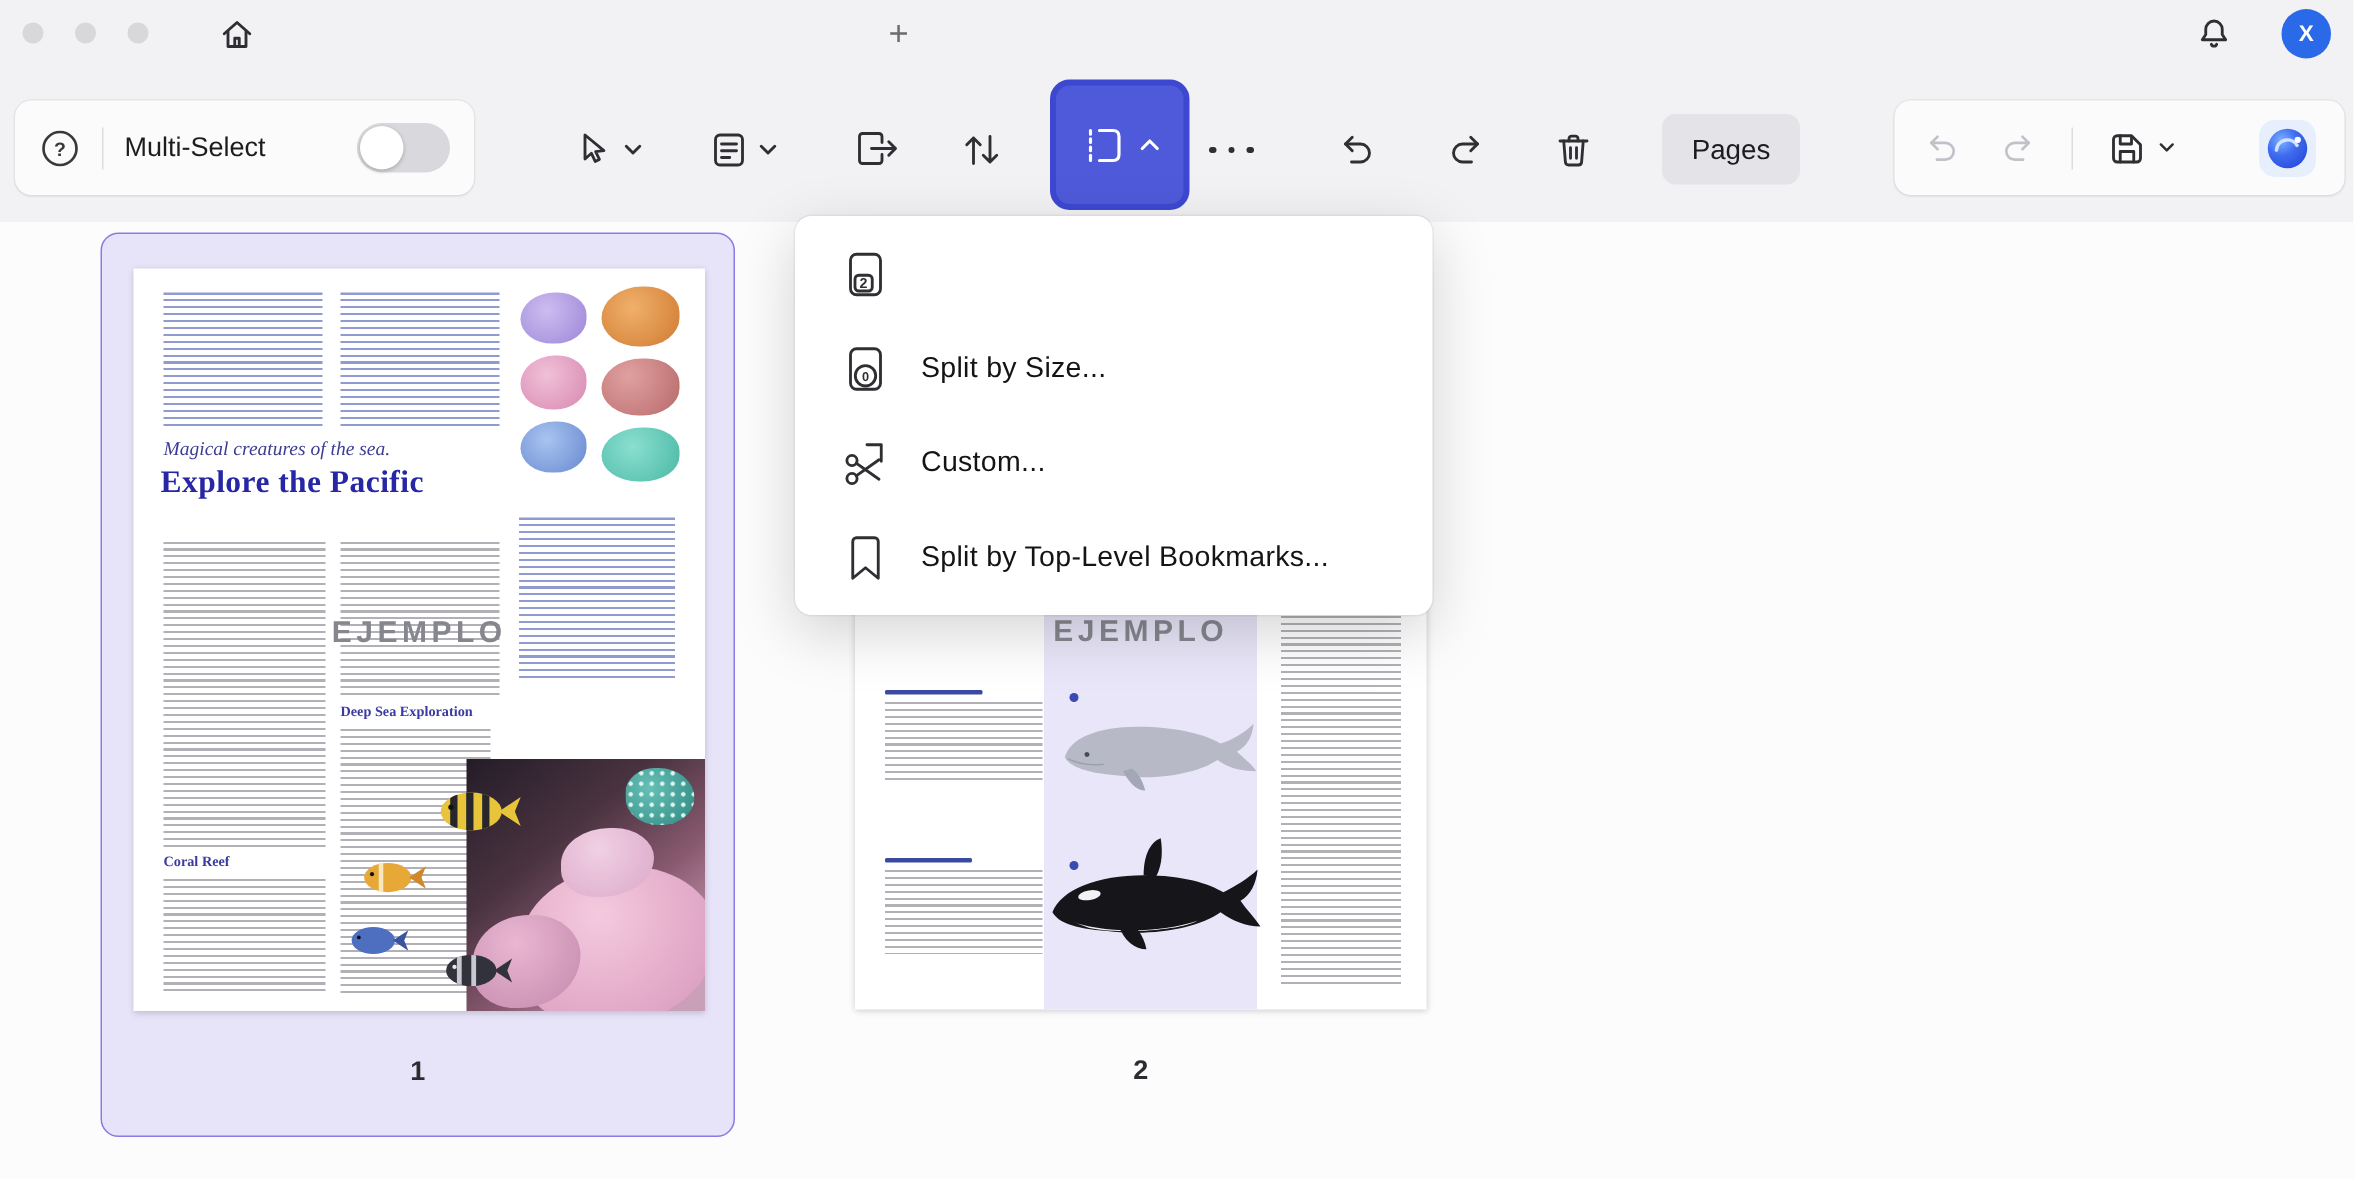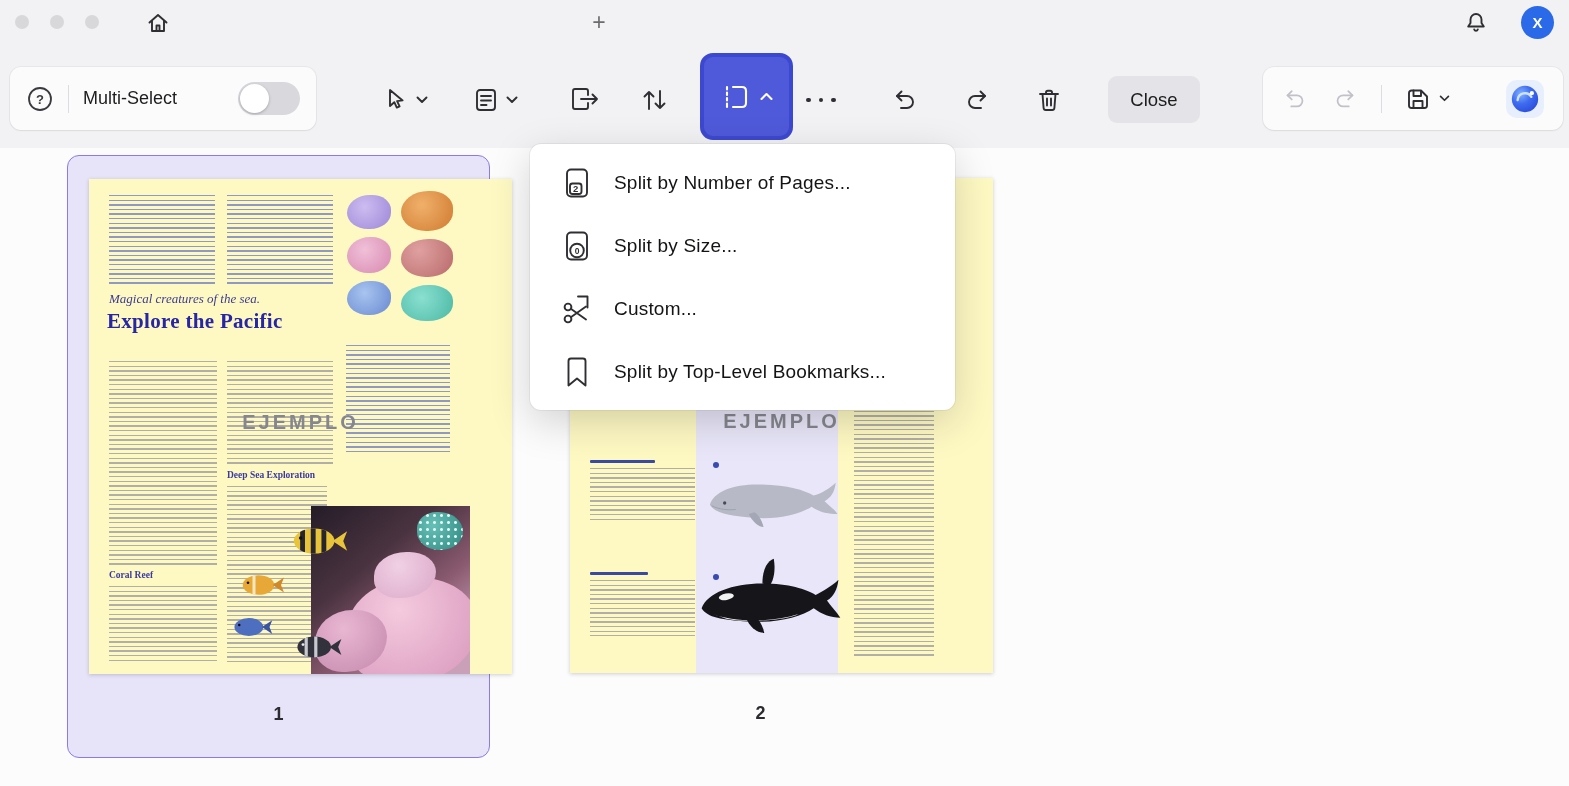--- a/index.html
+++ b/index.html
@@ -51,22 +51,22 @@
     box-shadow:0 12px 40px rgba(0,0,0,.17),0 0 0 1px rgba(0,0,0,.05);padding:7px 0;z-index:40;}
   .menu-item{height:63px;display:flex;align-items:center;gap:18px;padding-left:28px;}
   .menu-label{font-size:19px;color:#141416;letter-spacing:.2px;}
   .mi-icon{width:38px;display:flex;justify-content:center;}
 
   
   .thumb{position:absolute;top:155px;width:423px;height:603px;border-radius:12px;z-index:5;}
   .thumb.sel{background:#e7e4f9;border:1.5px solid #8b7be4;box-sizing:border-box;}
   .thumb1{left:67px;}
   .thumb2{left:549px;}
-  .page{position:absolute;left:21px;top:23px;width:381px;height:495px;background:#fef9c3;
-    box-shadow:0 1px 4px rgba(40,40,60,.22);overflow:hidden;padding-left:42px;}
+  .page{position:absolute;left:21px;top:23px;width:381px;height:495px;background:#ffffff;
+    box-shadow:0 1px 4px rgba(40,40,60,.22);overflow:hidden;}
   .pnum{position:absolute;left:0;top:548px;width:100%;text-align:center;font-size:18px;font-weight:700;color:#2c2c30;}
 
   
   .tl{background-image:repeating-linear-gradient(180deg,currentColor 0 1.4px,transparent 1.4px 4.6px);opacity:.75;}
   .tl.blue{color:#6b79c2;}
   .tl.gray{color:#96969e;}
   .mini-h{height:3px;background:#3a4aa0;margin-bottom:5px;border-radius:1px;}
 
   
   .p1-sub{position:absolute;left:20px;top:112px;font-family:"Liberation Serif",serif;font-style:italic;
@@ -203,21 +203,21 @@
     <div class="tool" style="left:1034px">
       <svg class="ic" width="30" height="30" viewBox="0 0 30 30">
         <path d="M6 9 H24"></path>
         <path d="M12 9 V7.5 a1.8 1.8 0 0 1 1.8 -1.8 h2.4 a1.8 1.8 0 0 1 1.8 1.8 V9"></path>
         <path d="M8.5 9 l1.1 14 a2.2 2.2 0 0 0 2.2 2 h6.4 a2.2 2.2 0 0 0 2.2 -2 L21.5 9"></path>
         <path d="M13 13.5 v7 M17 13.5 v7"></path>
       </svg>
     </div>
 
     <div class="close-btn">
-      <span>Close</span>
+      <span>Pages</span>
     </div>
 
     <div class="pill pill-right">
       <div style="display:flex;">
         <svg class="ic dis" width="28" height="28" viewBox="0 0 30 30">
           <path d="M7 11 H17 a6 6 0 1 1 0 12 H11"></path>
             <path d="M7 11 l4.5 -4.5 M7 11 l4.5 4.5"></path>
         </svg>
       </div>
       <div style="display:flex;">
@@ -258,21 +258,20 @@
   <div class="menu">
 
     <div class="menu-item">
       <span class="mi-icon">
         <svg class="ic" width="34" height="34" viewBox="0 0 34 34">
           <rect x="7" y="3.5" width="20" height="27" rx="4"></rect>
           <rect x="10" y="17.5" width="11.5" height="10.5" rx="2.5"></rect>
           <text x="15.7" y="26" text-anchor="middle" font-size="9.5" font-weight="700" fill="#2f2f33" stroke="none">2</text>
         </svg>
       </span>
-      <span class="menu-label">Split by Number of Pages...</span>
     </div>
 
     <div class="menu-item">
       <span class="mi-icon">
         <svg class="ic" width="34" height="34" viewBox="0 0 34 34">
           <rect x="7" y="3.5" width="20" height="27" rx="4"></rect>
           <circle cx="17" cy="21.5" r="6.8"></circle>
           <text x="17" y="25" text-anchor="middle" font-size="8.5" font-weight="700" fill="#2f2f33" stroke="none">0</text>
         </svg>
       </span>

